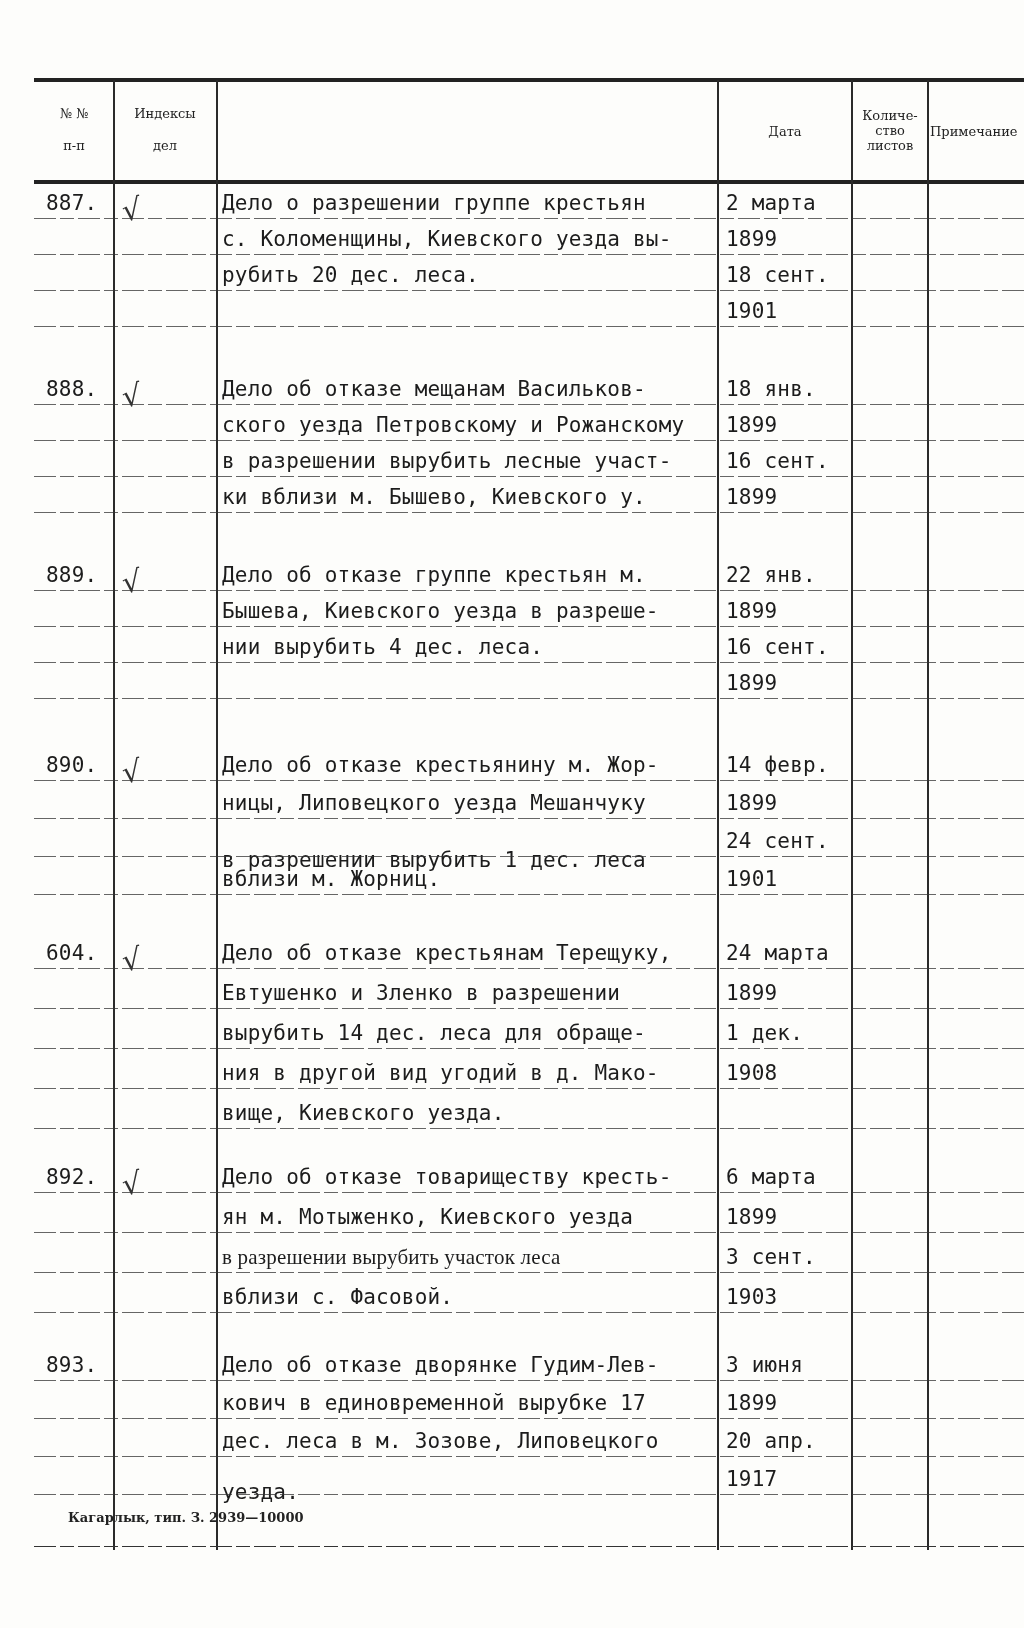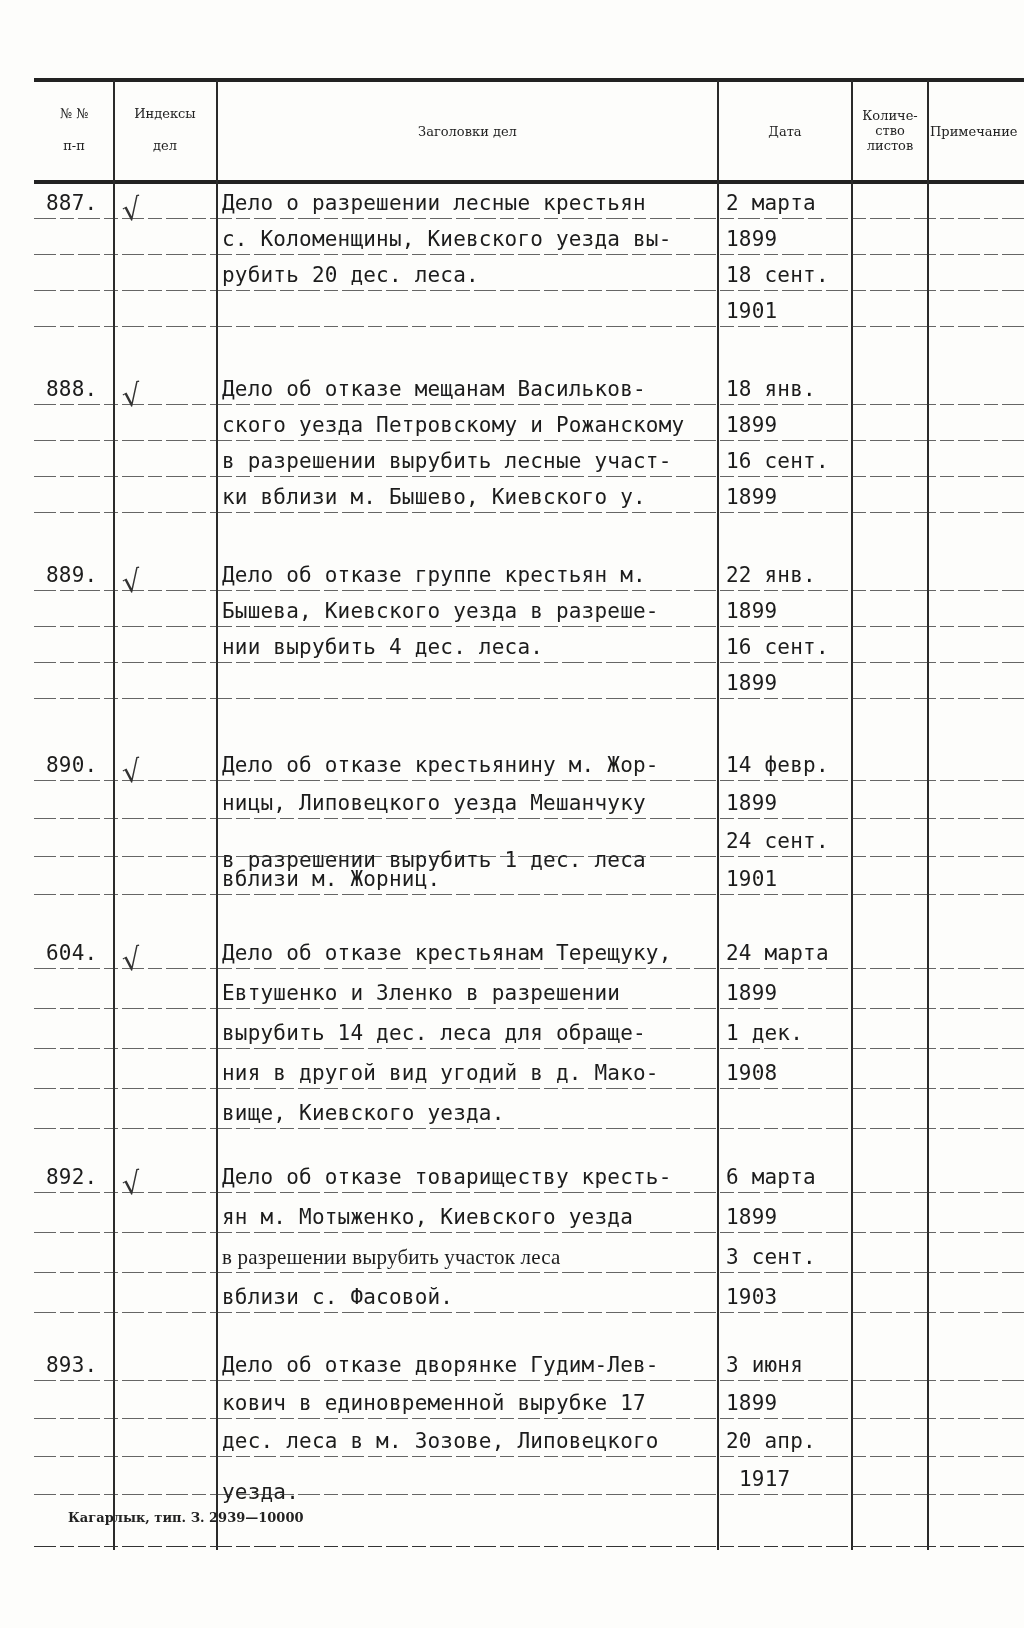--- a/index.html
+++ b/index.html
@@ -29,34 +29,33 @@
   <div class="vline" style="left:927px; top:80px; height:1470px;"></div>
 
   <div class="hdr" style="left:38px; top:106px; width:72px;">
     <div>№ №</div>
     <div style="margin-top:16px;">п-п</div>
   </div>
   <div class="hdr" style="left:116px; top:106px; width:98px;">
     <div>Индексы</div>
     <div style="margin-top:16px;">дел</div>
   </div>
-  <div class="hdr" style="left:220px; top:124px; width:495px;">Заголовки дел</div>
   <div class="hdr" style="left:720px; top:124px; width:130px;">Дата</div>
   <div class="hdr" style="left:852px; top:108px; width:76px; line-height:15px;">
     <div>Количе-</div>
     <div>ство</div>
     <div>листов</div>
   </div>
   <div class="hdr" style="left:930px; top:124px; width:100px; text-align:left;">Примечание</div>
 
   <div id="rows">
       <div>
         <div class="cell num" style="left: 46px; top: 190px;">887.</div>
         <div class="check" style="left: 122px; top: 192px;">√</div>
-        <div class="cell" style="left: 222px; top: 190px;">Дело о разрешении лесные крестьян</div>
+        <div class="cell" style="left: 222px; top: 190px;">Дело о разрешении группе крестьян</div>
         <div class="cell" style="left: 222px; top: 226px;">с. Коломенщины, Киевского уезда вы-</div>
         <div class="cell" style="left: 222px; top: 262px;">рубить 20 дес. леса.</div>
         <div class="cell" style="left: 222px; top: 298px;"></div>
         <div class="cell" style="left: 726px; top: 190px;">2 марта</div>
         <div class="cell" style="left: 726px; top: 226px;">1899</div>
         <div class="cell" style="left: 726px; top: 262px;">18 сент.</div>
         <div class="cell" style="left: 726px; top: 298px;">1901</div>
         <div class="row-line" style="left: 34px; width: 990px; top: 218px; opacity: 0.75;"></div>
         <div class="row-line" style="left: 34px; width: 990px; top: 254px; opacity: 0.75;"></div>
         <div class="row-line" style="left: 34px; width: 990px; top: 290px; opacity: 0.75;"></div>
@@ -147,21 +146,21 @@
       </div>
       <div>
         <div class="cell num" style="left: 46px; top: 1352px;">893.</div>
         <div class="cell" style="left: 222px; top: 1352px;">Дело об отказе дворянке Гудим-Лев-</div>
         <div class="cell" style="left: 222px; top: 1390px;">кович в единовременной вырубке 17</div>
         <div class="cell" style="left: 222px; top: 1428px;">дес. леса в м. Зозове, Липовецкого</div>
         <div class="cell" style="left: 222px; top: 1466px; margin-top: 13px;">уезда.</div>
         <div class="cell" style="left: 726px; top: 1352px;">3 июня</div>
         <div class="cell" style="left: 726px; top: 1390px;">1899</div>
         <div class="cell" style="left: 726px; top: 1428px;">20 апр.</div>
-        <div class="cell" style="left: 726px; top: 1466px; margin-left: 13px;">1917</div>
+        <div class="cell" style="left: 726px; top: 1466px;">1917</div>
         <div class="row-line" style="left: 34px; width: 990px; top: 1380px; opacity: 0.75;"></div>
         <div class="row-line" style="left: 34px; width: 990px; top: 1418px; opacity: 0.75;"></div>
         <div class="row-line" style="left: 34px; width: 990px; top: 1456px; opacity: 0.75;"></div>
         <div class="row-line" style="left: 34px; width: 990px; top: 1494px; opacity: 0.75;"></div>
       </div>
     </div>
 
   <div class="row-line" style="left:34px; width:990px; top:1546px;"></div>
 
   <div class="footer">Кагарлык, тип. З. 2939—10000</div>

